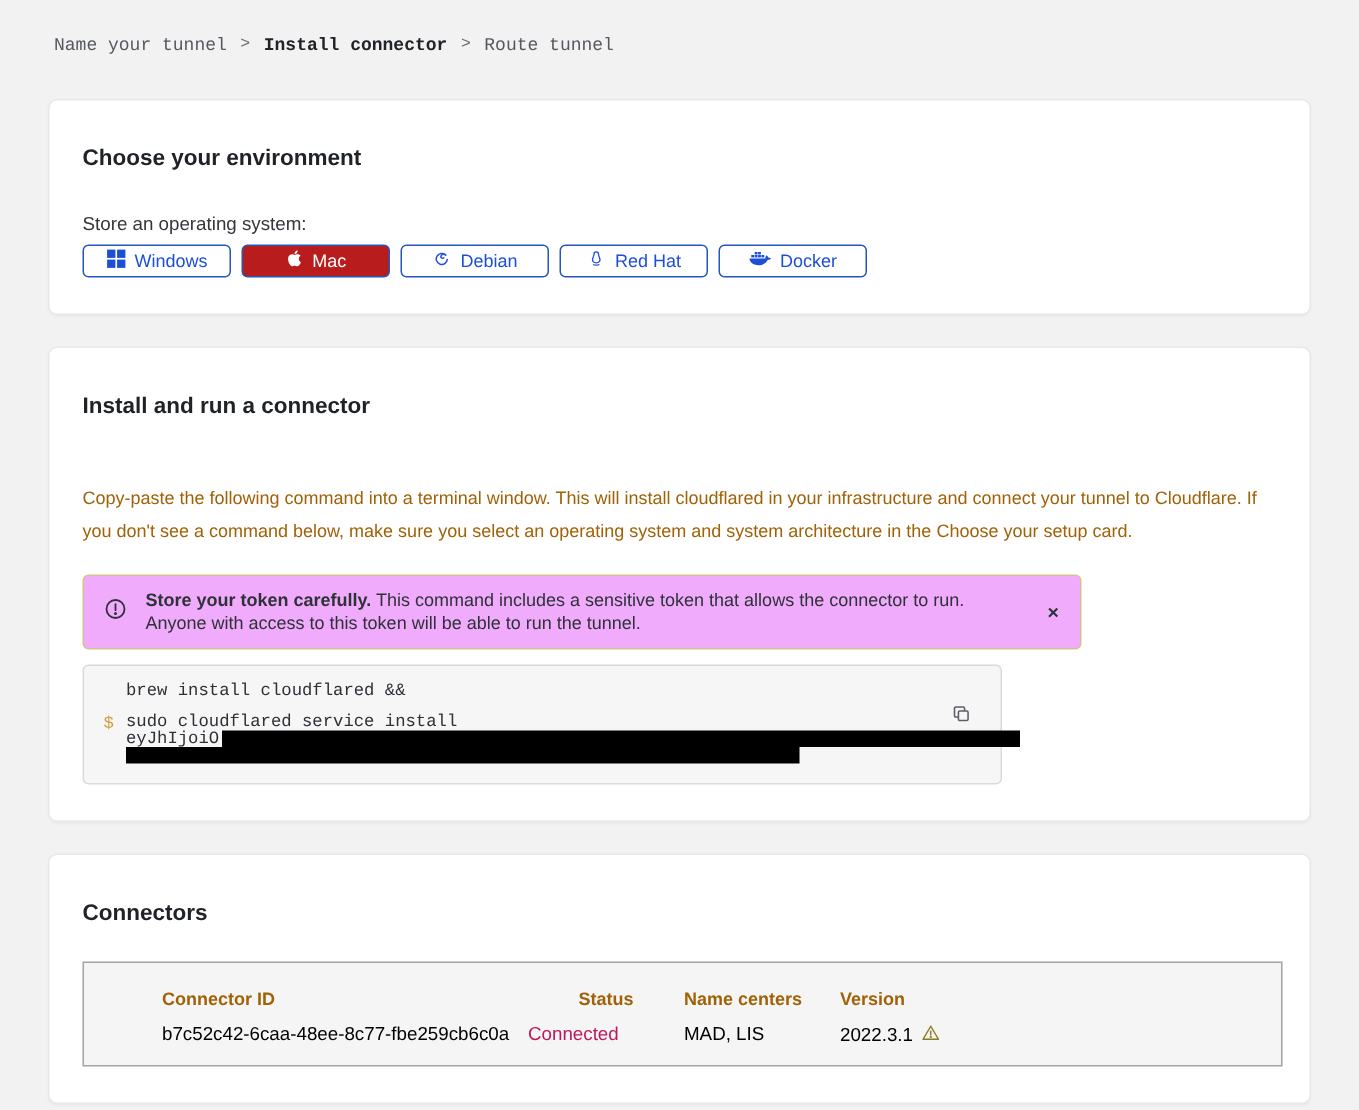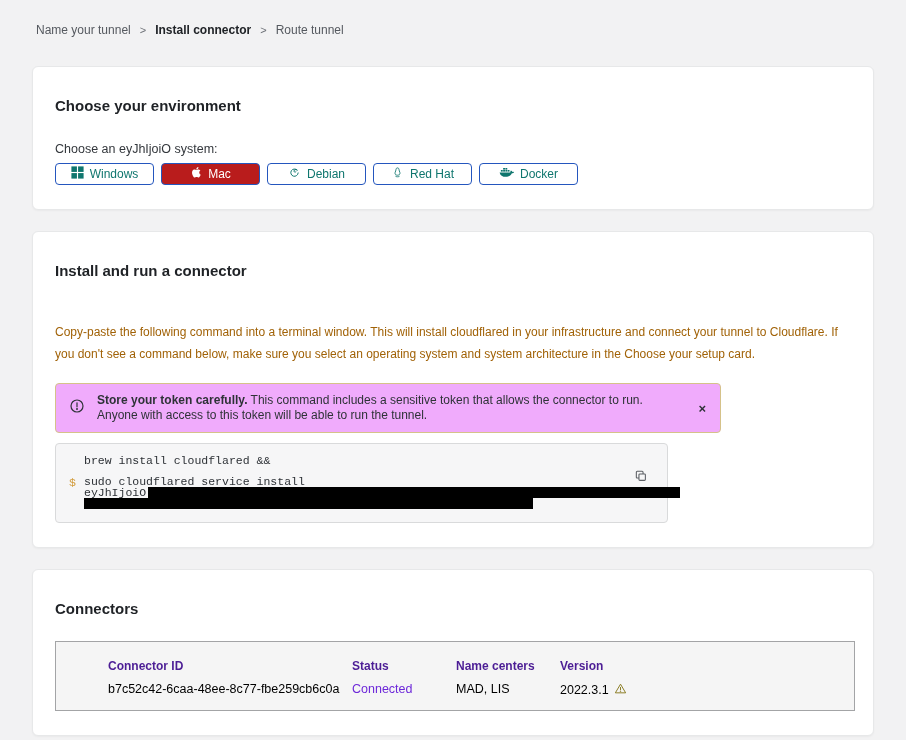--- a/index.html
+++ b/index.html
@@ -1,36 +1,36 @@
 <!DOCTYPE html>
 <html><head>
 <meta charset="utf-8">
 <style>
   * { margin:0; padding:0; box-sizing:border-box; }
   html,body { width:906px; height:740px; background:#f2f2f3; font-family:"Liberation Sans",sans-serif; overflow:hidden; }
 
   .page { padding-top:23px; }
 
   
-  .breadcrumb { margin-left:36px; font-size:12px; color:#55595f; display:flex; align-items:center; gap:9px; }
+  .breadcrumb { margin-left:36px; font-size:12px; color:#55595f; display:flex; align-items:center; gap:9px;font-family:Liberation Mono, monospace; }
   .breadcrumb .crumb { cursor:default; }
   .breadcrumb .crumb.active { font-weight:700; color:#202327; }
   .breadcrumb .sep { color:#6c7076; font-size:11px; }
 
   
   .card { width:842px; margin:21px 0 0 32px; background:#ffffff; border:1px solid #e7e8e9; border-radius:6px;
           box-shadow:0 1px 2px rgba(0,0,0,0.04); padding:30px 22px 24px 22px; }
   .card:first-of-type { margin-top:29px; }
   .card-title { font-size:15px; font-weight:700; color:#1f2226; }
 
   
   .os-label { margin-top:28px; font-size:12.5px; color:#33373c; }
   .os-row { margin-top:7px; display:flex; gap:7px; }
   .os-btn { width:99px; height:22px; display:flex; align-items:center; justify-content:center; gap:6px;
-            border:1px solid #2456be; border-radius:4px; background:#fff; color:#0f766e; font-size:12px;
+            border:1px solid #2456be; border-radius:4px; background:#fff; color:#1d4ed8; font-size:12px;
             font-family:"Liberation Sans",sans-serif; cursor:pointer; }
   .os-btn.selected { background:#b91c1c; color:#fff; }
   .os-btn svg { flex:0 0 auto; }
 
   
   .install-desc { margin-top:42px; font-size:12px; line-height:22px; color:#a16207; padding-right:8px; }
 
   .warn-banner { margin-top:18px; width:666px; background:#f0abfc; border:1px solid #d5c289; border-radius:4px;
                  display:flex; align-items:center; gap:12px; padding:9px 34px 9px 13px; position:relative; }
   .warn-text { font-size:12px; line-height:15px; color:#2e3237; }
@@ -46,41 +46,41 @@
   .code-prompt { position:absolute; left:13px; top:32px; color:#d29b3a; font-family:"Liberation Mono",monospace; font-size:11.5px; }
   .redact-bar { display:inline-block; background:#000; height:11px; vertical-align:bottom; }
   .bar1 { width:532px; margin-left:2px; }
   .bar2 { width:449px; margin-top:0px; display:block; }
   .copy-btn { position:absolute; right:19px; top:25px; background:none; border:none; cursor:pointer; padding:0; color:#5b5f64; }
 
   
   .conn-table { margin-top:24px; width:800px; height:70px; background:#f5f5f5; border:1px solid #a3a4a6;
                 display:flex; padding:17px 0 0 52px; }
   .conn-col { flex:0 0 auto; }
-  .col-id { width:244px; } .col-status { width:104px; } .col-dc { width:104px; } .col-ip { width:175px; } .col-ver { width:100px; }
-  .conn-head { font-size:12px; font-weight:700; color:#4c1d95; }
+  .col-id { width:244px; } .col-status { width:104px;text-align:center; } .col-dc { width:104px; } .col-ip { width:175px; } .col-ver { width:100px; }
+  .conn-head { font-size:12px; font-weight:700; color:#a16207; }
   .conn-val { margin-top:9px; font-size:12.5px; color:#000000; display:flex; align-items:center; gap:5px; }
-  .conn-val.green { color:#6d28d9; }
+  .conn-val.green { color:#be185d; }
 </style>
 </head>
 <body>
 
 <div class="page">
 
   <nav class="breadcrumb">
     <span class="crumb">Name your tunnel</span>
     <span class="sep">&gt;</span>
     <span class="crumb active">Install connector</span>
     <span class="sep">&gt;</span>
     <span class="crumb">Route tunnel</span>
   </nav>
 
   <section class="card">
     <h2 class="card-title">Choose your environment</h2>
-    <div class="os-label">Choose an eyJhIjoiO system:</div>
+    <div class="os-label">Store an operating system:</div>
     <div class="os-row">
 
       <button class="os-btn">
         <span>
           <svg width="13" height="13" viewBox="0 0 16 16" fill="currentColor">
               <rect x="0.5" y="0.5" width="6.8" height="6.8"></rect>
               <rect x="8.7" y="0.5" width="6.8" height="6.8"></rect>
               <rect x="0.5" y="8.7" width="6.8" height="6.8"></rect>
               <rect x="8.7" y="8.7" width="6.8" height="6.8"></rect>
             </svg>

